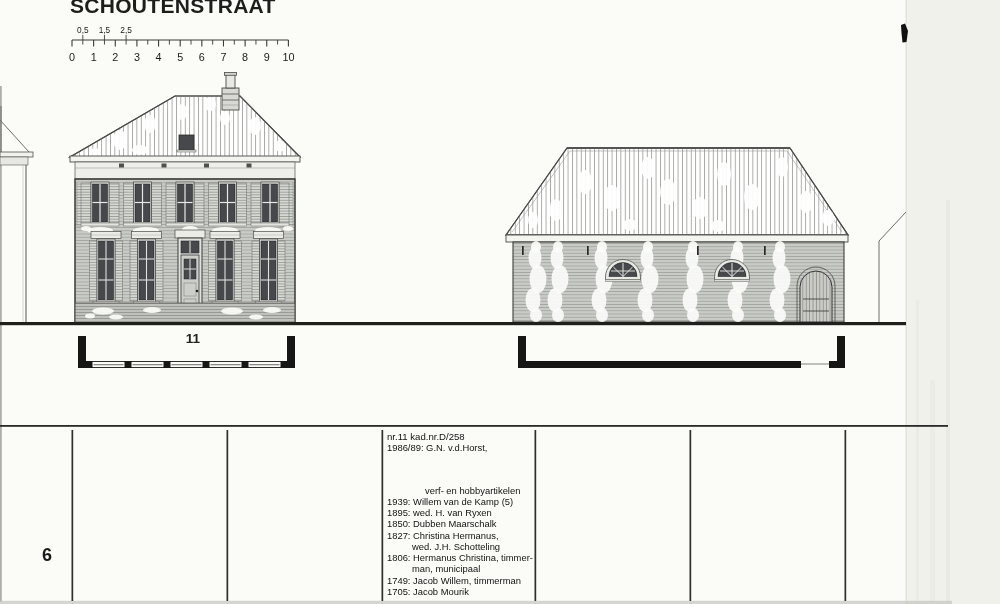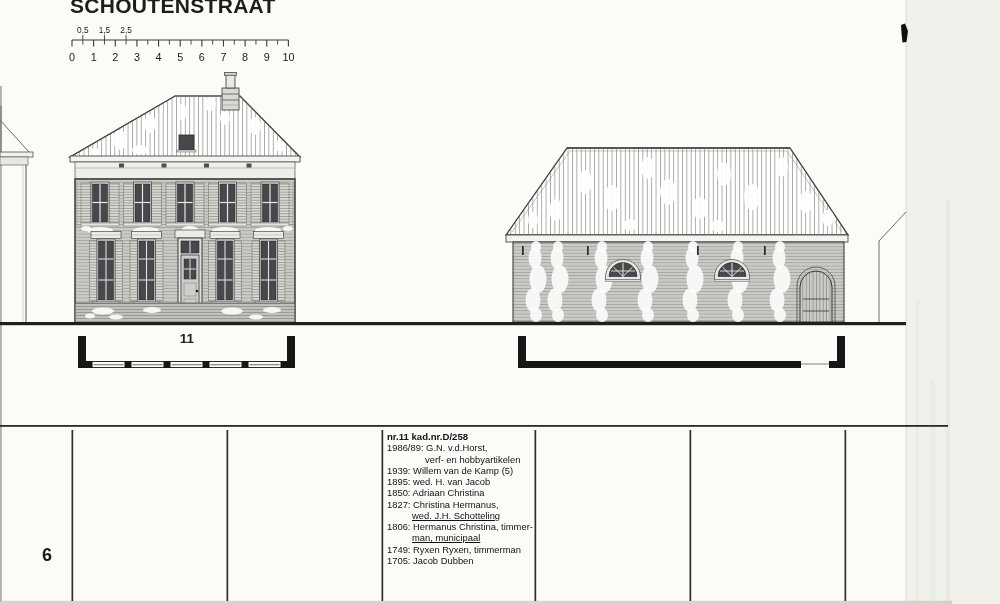--- a/index.html
+++ b/index.html
@@ -2,28 +2,28 @@
 <html><head>
 <meta charset="utf-8">
 <style>
   html,body{margin:0;padding:0;background:#888;}
   .page{position:relative;width:1000px;height:604px;background:#fbfbf8;overflow:hidden;
         font-family:"Liberation Sans",sans-serif;color:#161616;}
   svg.draw{position:absolute;left:0;top:0;}
   svg text{font-family:"Liberation Sans",sans-serif;fill:#1b1b1b;}
   .title{position:absolute;left:70px;top:-6px;font-size:21px;font-weight:600;
          letter-spacing:.3px;color:#1d1d1b;white-space:nowrap;}
-  .planlbl{position:absolute;left:174px;top:331px;width:26px;text-align:center;
+  .planlbl{position:absolute;left:174px;top:331px;width:26px;text-align:right;
            font-size:13.5px;font-weight:600;color:#222;}
   .hist{position:absolute;left:387px;top:431px;width:148px;font-size:9.4px;
         line-height:11.25px;color:#121212;}
-  .hist .hd{font-weight:700;font-size:9.6px;}
+  .hist .hd{font-weight:400;font-size:9.6px;}
   .hist .ln{white-space:nowrap;}
-  .hist .i1{padding-left:25px;text-decoration:underline;}
-  .hist .i2{padding-left:38px;}
+  .hist .i1{padding-left:25px;}
+  .hist .i2{padding-left:38px;margin-top:31px;}
   .pagenum{position:absolute;left:42px;top:545px;font-size:18px;font-weight:700;color:#1a1a1a;}
 </style>
 </head>
 <body>
 
 <div class="page">
   <svg class="draw" id="drawing" width="1000" height="604">
       <defs>
         <pattern id="brick" width="7" height="3.2" patternUnits="userSpaceOnUse">
           <rect x="0" y="0" width="7" height="3.2" fill="#c9cbc6"></rect>
@@ -420,24 +420,24 @@
       </g>
     </svg>
   <div class="title">SCHOUTENSTRAAT</div>
   <div class="planlbl">11</div>
   <div class="hist">
     <div class="hd">nr.11 kad.nr.D/258</div>
     <div id="histLines">
         <div class="ln i0">1986/89: G.N. v.d.Horst,</div>
         <div class="ln i2">verf- en hobbyartikelen</div>
         <div class="ln i0">1939: Willem van de Kamp (5)</div>
-        <div class="ln i0">1895: wed. H. van Jacob</div>
-        <div class="ln i0">1850: Adriaan Christina</div>
+        <div class="ln i0">1895: wed. H. van Ryxen</div>
+        <div class="ln i0">1850: Dubben Maarschalk</div>
         <div class="ln i0">1827: Christina Hermanus,</div>
         <div class="ln i1">wed. J.H. Schotteling</div>
         <div class="ln i0">1806: Hermanus Christina, timmer-</div>
         <div class="ln i1">man, municipaal</div>
-        <div class="ln i0">1749: Ryxen Ryxen, timmerman</div>
-        <div class="ln i0">1705: Jacob Dubben</div>
+        <div class="ln i0">1749: Jacob Willem, timmerman</div>
+        <div class="ln i0">1705: Jacob Mourik</div>
       </div>
   </div>
   <div class="pagenum">6</div>
 </div>
 
 </body></html>

